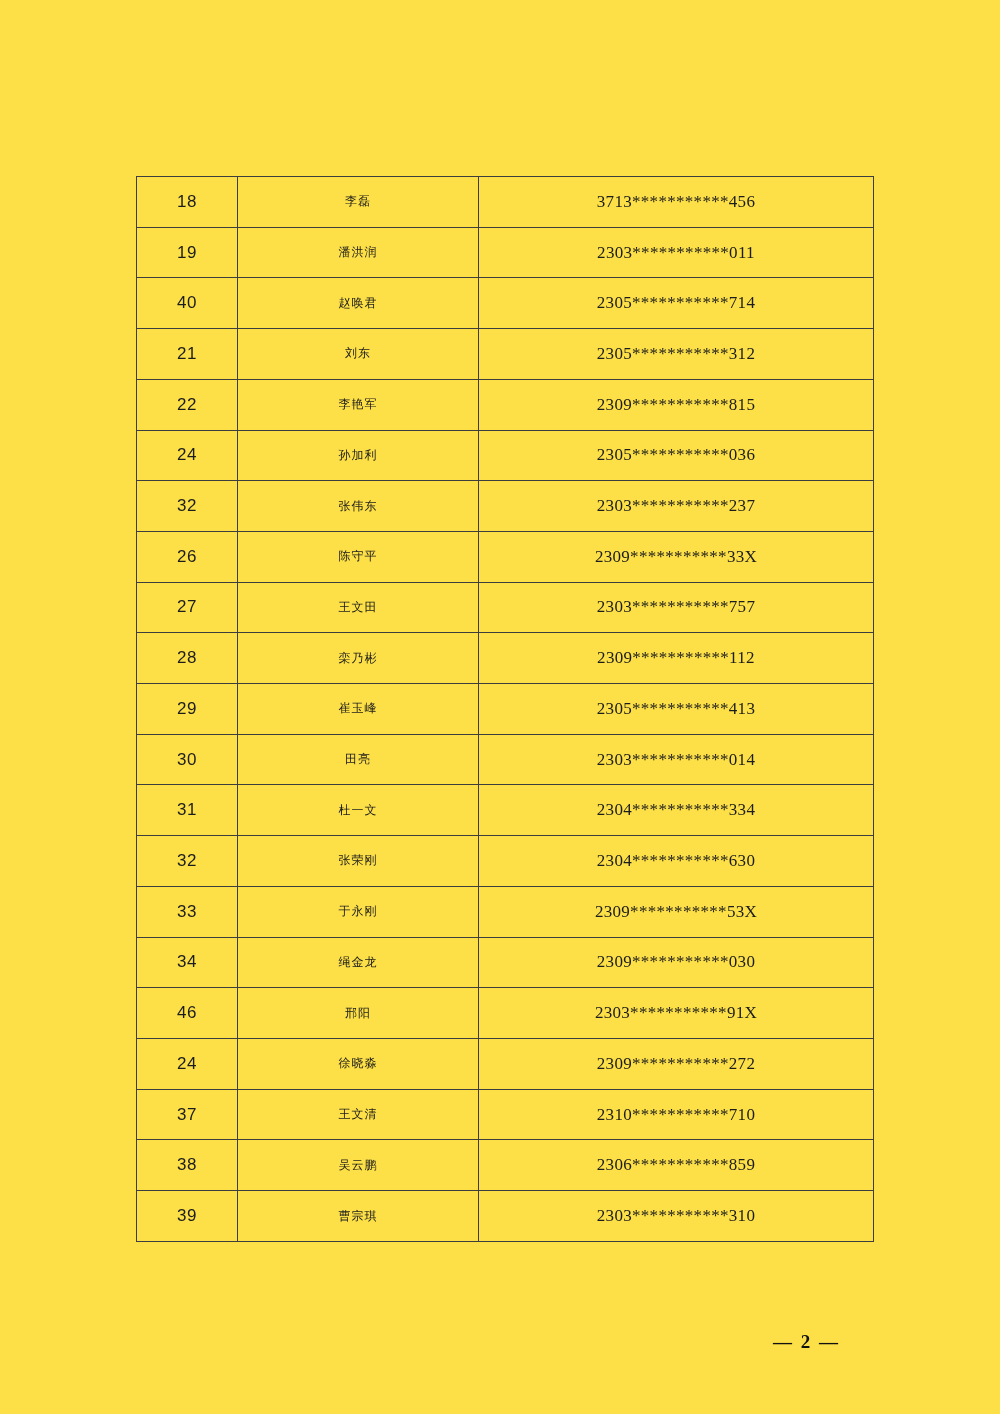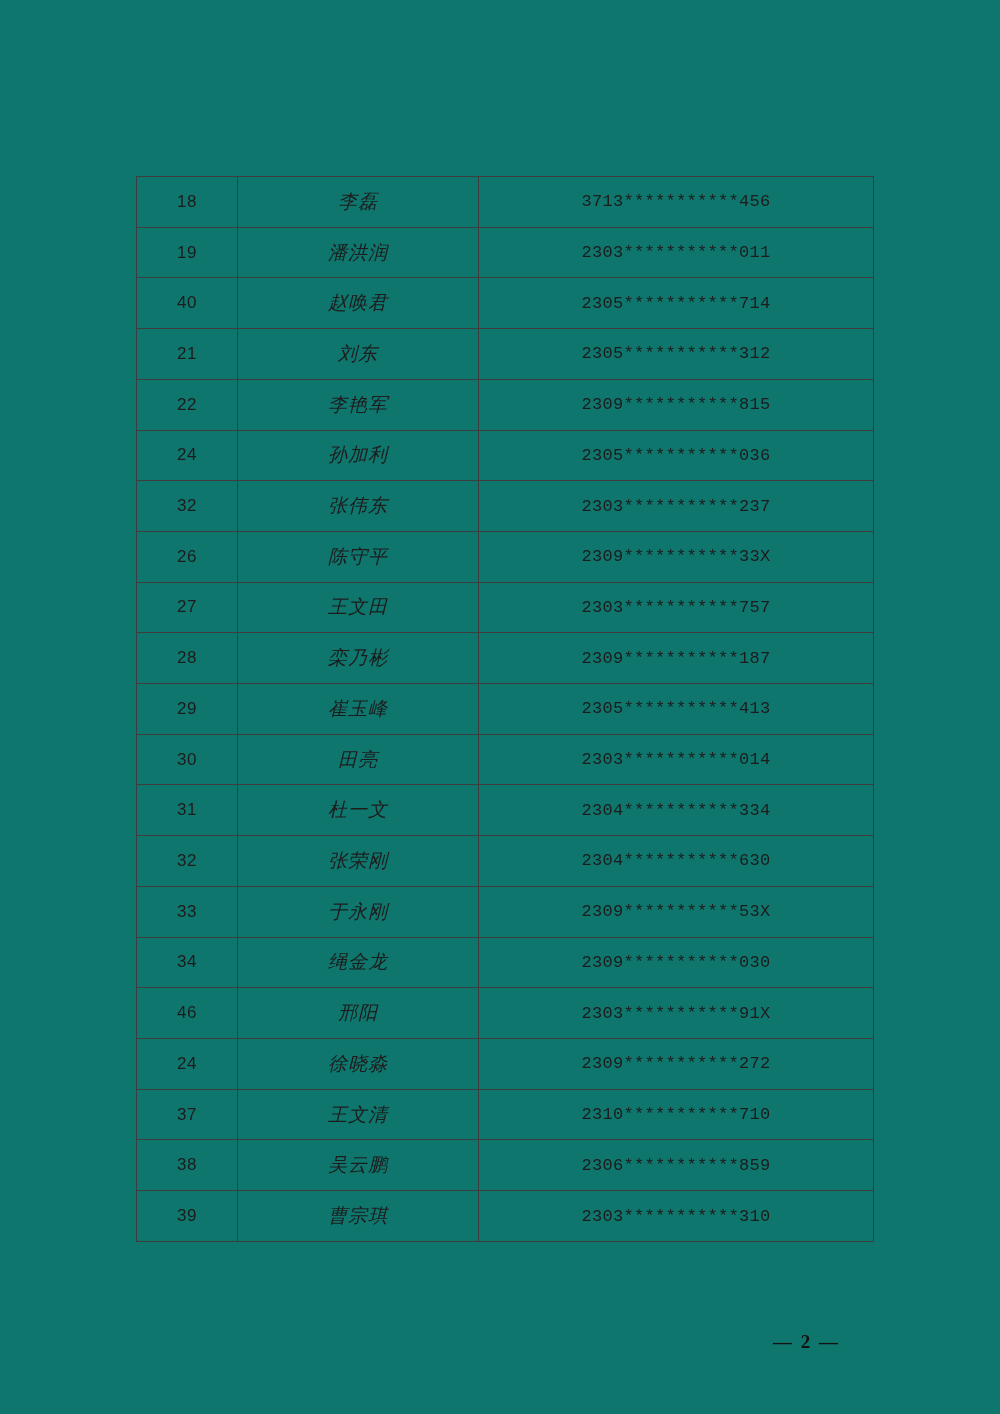--- a/index.html
+++ b/index.html
@@ -5,21 +5,21 @@
   html, body {
     margin: 0;
     padding: 0;
     background: #e8e8e8;
   }
   .page {
     position: relative;
     width: 1000px;
     height: 1414px;
     margin: 0 auto;
-    background: #0f766e;
+    background: #fde047;
     font-family: "Liberation Serif", serif;
     overflow: hidden;
   }
   table.roster {
     position: absolute;
     left: 136px;
     top: 176px;
     width: 737px;
     height: 1066px;
     border-collapse: collapse;
@@ -35,26 +35,25 @@
     color: #1c1c1c;
     padding: 0;
   }
   td.cell-no {
     font-family: "Liberation Sans", sans-serif;
     font-size: 17px;
     letter-spacing: 0.5px;
   }
   td.cell-name {
     font-family: "Liberation Serif", "DejaVu Serif", serif;
-    font-size: 19px;
+    font-size: 12px;
     letter-spacing: 1px;
-    font-style: italic;
   }
   td.cell-id {
-    font-family: Liberation Mono, monospace;
+    font-family: Liberation Serif, serif;
     font-size: 17px;
     letter-spacing: 0.3px;
   }
   .footer-pagenum {
     position: absolute;
     top: 1331px;
     right: 160px;
     font-family: "Liberation Serif", "DejaVu Serif", serif;
     font-size: 19px;
     font-weight: bold;
@@ -116,21 +115,21 @@
     <td class="cell-id">2309***********33X</td>
   </tr>
         <tr>
     <td class="cell-no">27</td>
     <td class="cell-name">王文田</td>
     <td class="cell-id">2303***********757</td>
   </tr>
         <tr>
     <td class="cell-no">28</td>
     <td class="cell-name">栾乃彬</td>
-    <td class="cell-id">2309***********187</td>
+    <td class="cell-id">2309***********112</td>
   </tr>
         <tr>
     <td class="cell-no">29</td>
     <td class="cell-name">崔玉峰</td>
     <td class="cell-id">2305***********413</td>
   </tr>
         <tr>
     <td class="cell-no">30</td>
     <td class="cell-name">田亮</td>
     <td class="cell-id">2303***********014</td>

